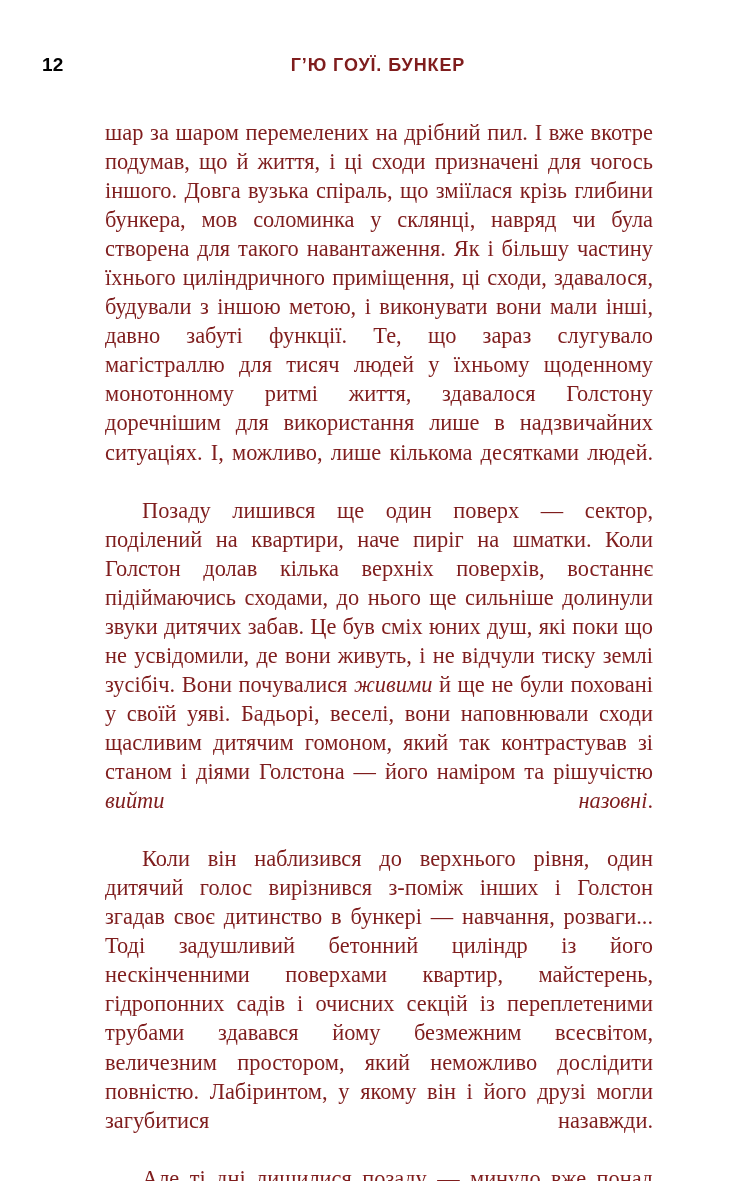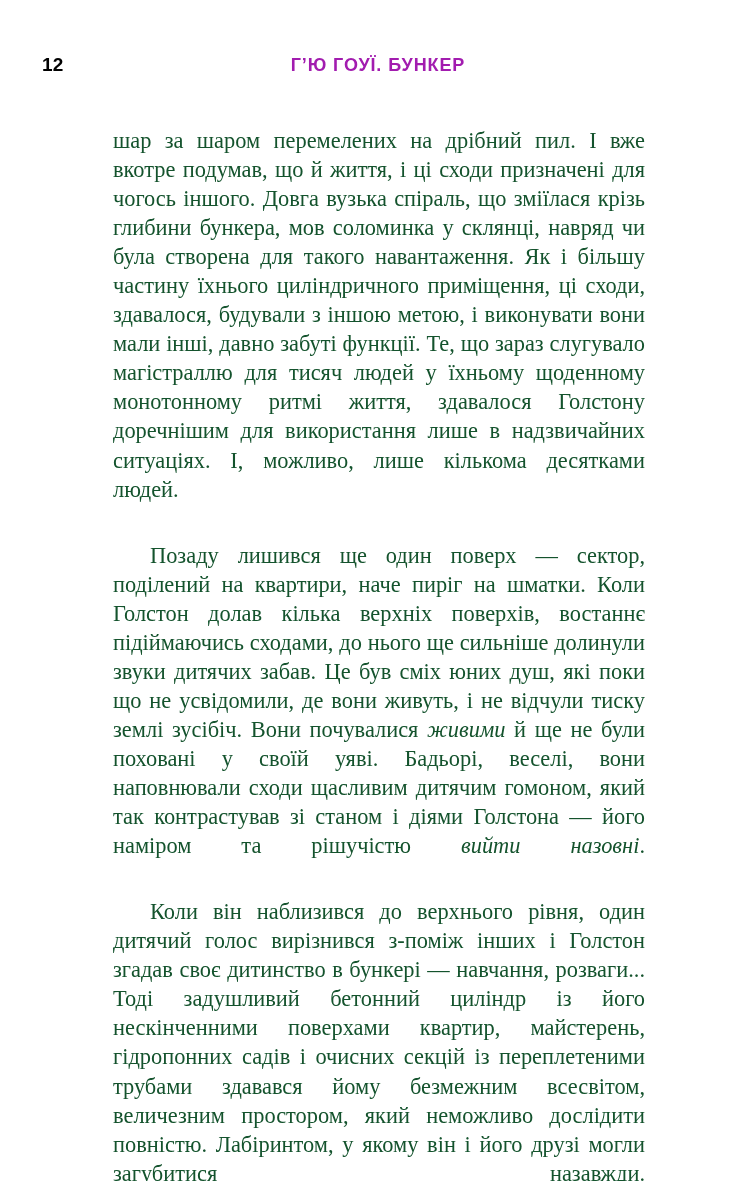--- a/index.html
+++ b/index.html
@@ -43,39 +43,39 @@
   .head-title {
     position: absolute;
     left: 0;
     top: 0;
     width: 756px;
     text-align: center;
     font-family: "Liberation Sans", sans-serif;
     font-weight: bold;
     font-size: 18px;
     letter-spacing: 0.9px;
-    color: #a21caf;
+    color: #7f1d1d;
     line-height: 26px;
     text-transform: uppercase;
   }
 
   
   .text-block {
     position: absolute;
     left: 105px;
     top: 118px;
     width: 548px;
   }
 
   .para {
-    margin: 8px;
+    margin: 0;
     font-family: "Liberation Serif", "DejaVu Serif", serif;
     font-size: 22.4px;
     line-height: 29.05px;
-    color: #14532d;
+    color: #7f1d1d;
     text-align: justify;
     text-indent: 37px;
     hyphens: manual;
     -webkit-hyphens: manual;
     word-spacing: 0.1px;
   }
 
   .para.first {
     text-indent: 0;
   }

